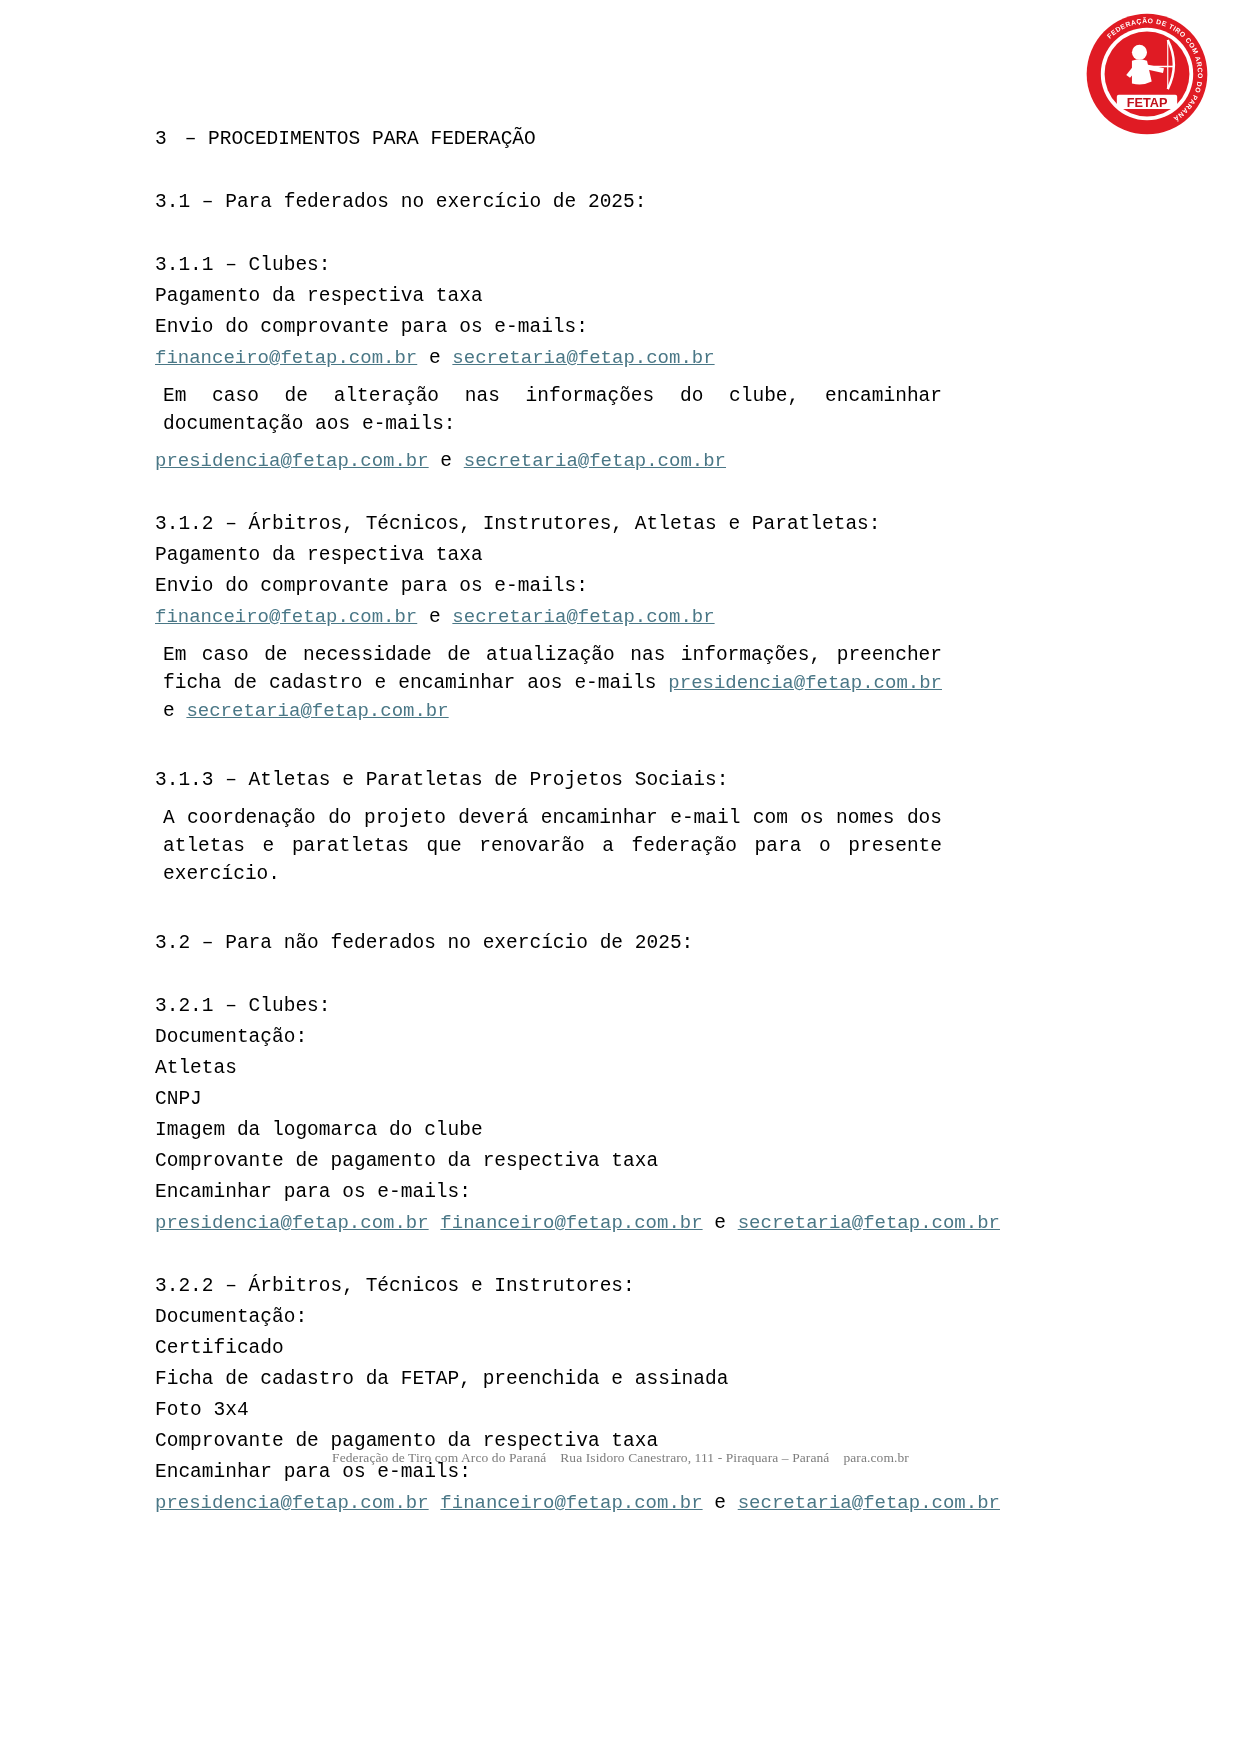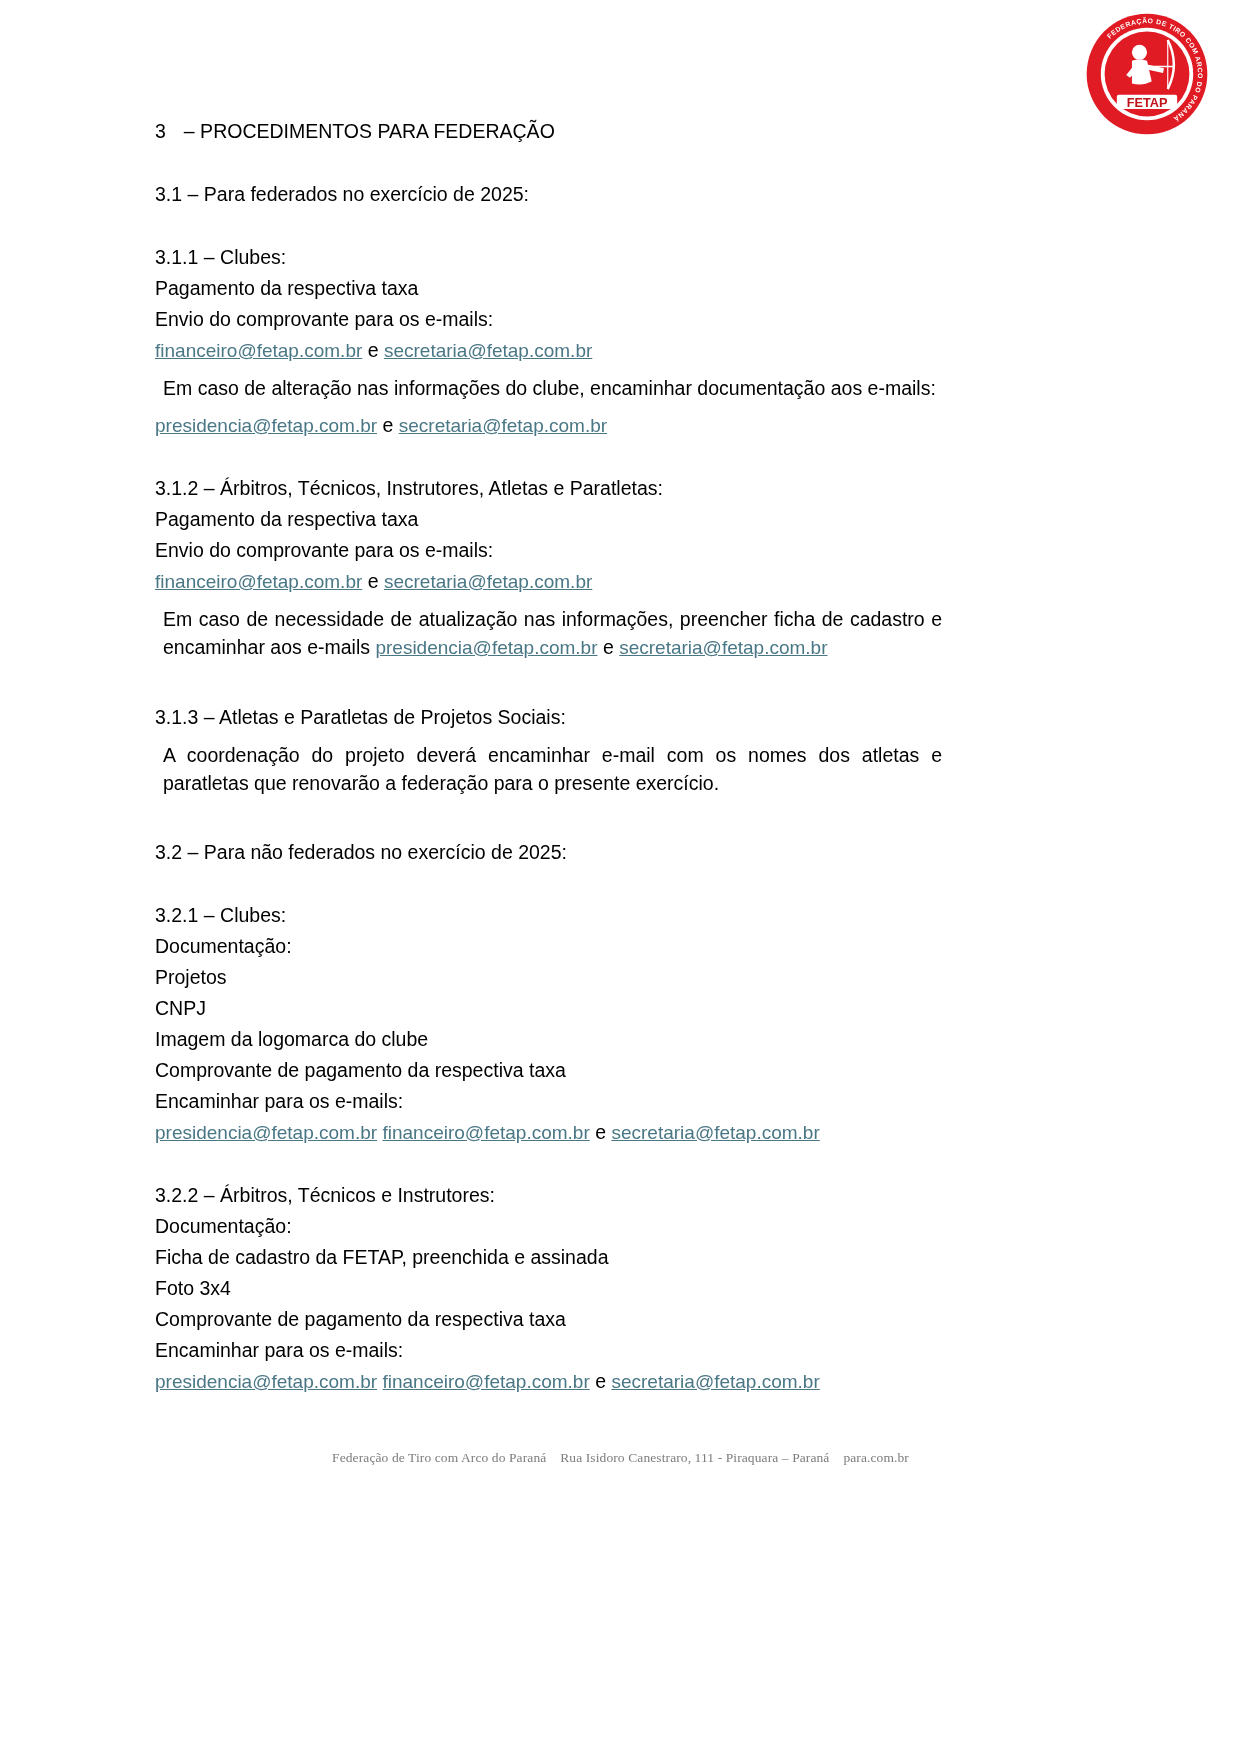--- a/index.html
+++ b/index.html
@@ -29,22 +29,23 @@
     right: 28px;
     width: 132px;
     height: 132px;
   }
   .logo-svg { display: block; width: 132px; height: 132px; }
 
   
   .content {
     position: absolute;
     left: 155px;
-    top: 116px;
+    top: 124px;
     width: 795px;
+    font-family: Liberation Mono, monospace;
   }
 
   .line {
     font-size: 19.5px;
     line-height: 31px;
     color: #000;
     white-space: nowrap;
   }
 
   .para {
@@ -163,33 +164,34 @@
     <p class="para">A coordenação do projeto deverá encaminhar e-mail com os nomes dos atletas e paratletas que renovarão a federação para o presente exercício.</p>
 
     <div class="gap-lg"></div>
 
     <div class="heading">3.2 – Para não federados no exercício de 2025:</div>
 
     <div class="gap-lg"></div>
 
     <div class="heading">3.2.1 – Clubes:</div>
     <div class="line">Documentação:</div>
-    <div class="line">Projetos</div>
+    <div class="line">Atletas</div>
     <div class="line">CNPJ</div>
     <div class="line">Imagem da logomarca do clube</div>
     <div class="line">Comprovante de pagamento da respectiva taxa</div>
     <div class="line">Encaminhar para os e-mails:</div>
     <div class="line">
       <a class="mail">presidencia@fetap.com.br</a>&nbsp;<a class="mail">financeiro@fetap.com.br</a><span class="sep"> e </span><a class="mail">secretaria@fetap.com.br</a>
     </div>
 
     <div class="gap-lg"></div>
 
     <div class="heading">3.2.2 – Árbitros, Técnicos e Instrutores:</div>
     <div class="line">Documentação:</div>
+    <div class="line">Certificado</div>
     <div class="line">Ficha de cadastro da FETAP, preenchida e assinada</div>
     <div class="line">Foto 3x4</div>
     <div class="line">Comprovante de pagamento da respectiva taxa</div>
     <div class="line">Encaminhar para os e-mails:</div>
     <div class="line">
       <a class="mail">presidencia@fetap.com.br</a>&nbsp;<a class="mail">financeiro@fetap.com.br</a><span class="sep"> e </span><a class="mail">secretaria@fetap.com.br</a>
     </div>
 
   </div>
 

